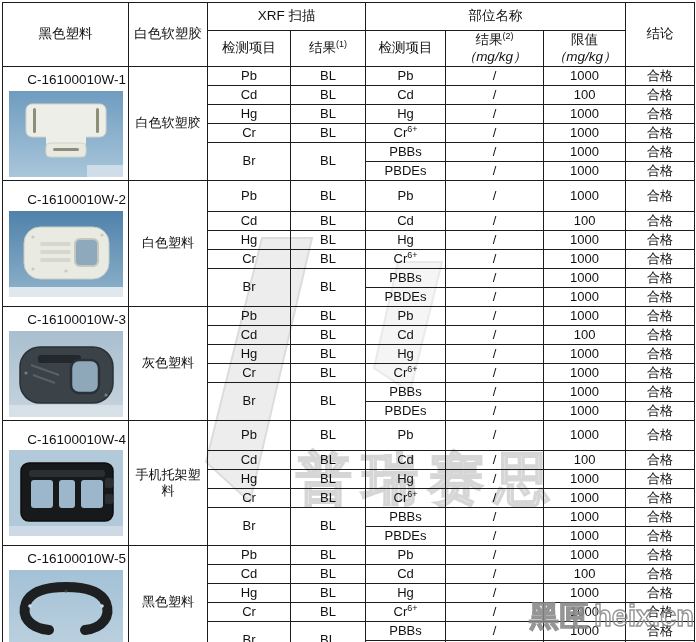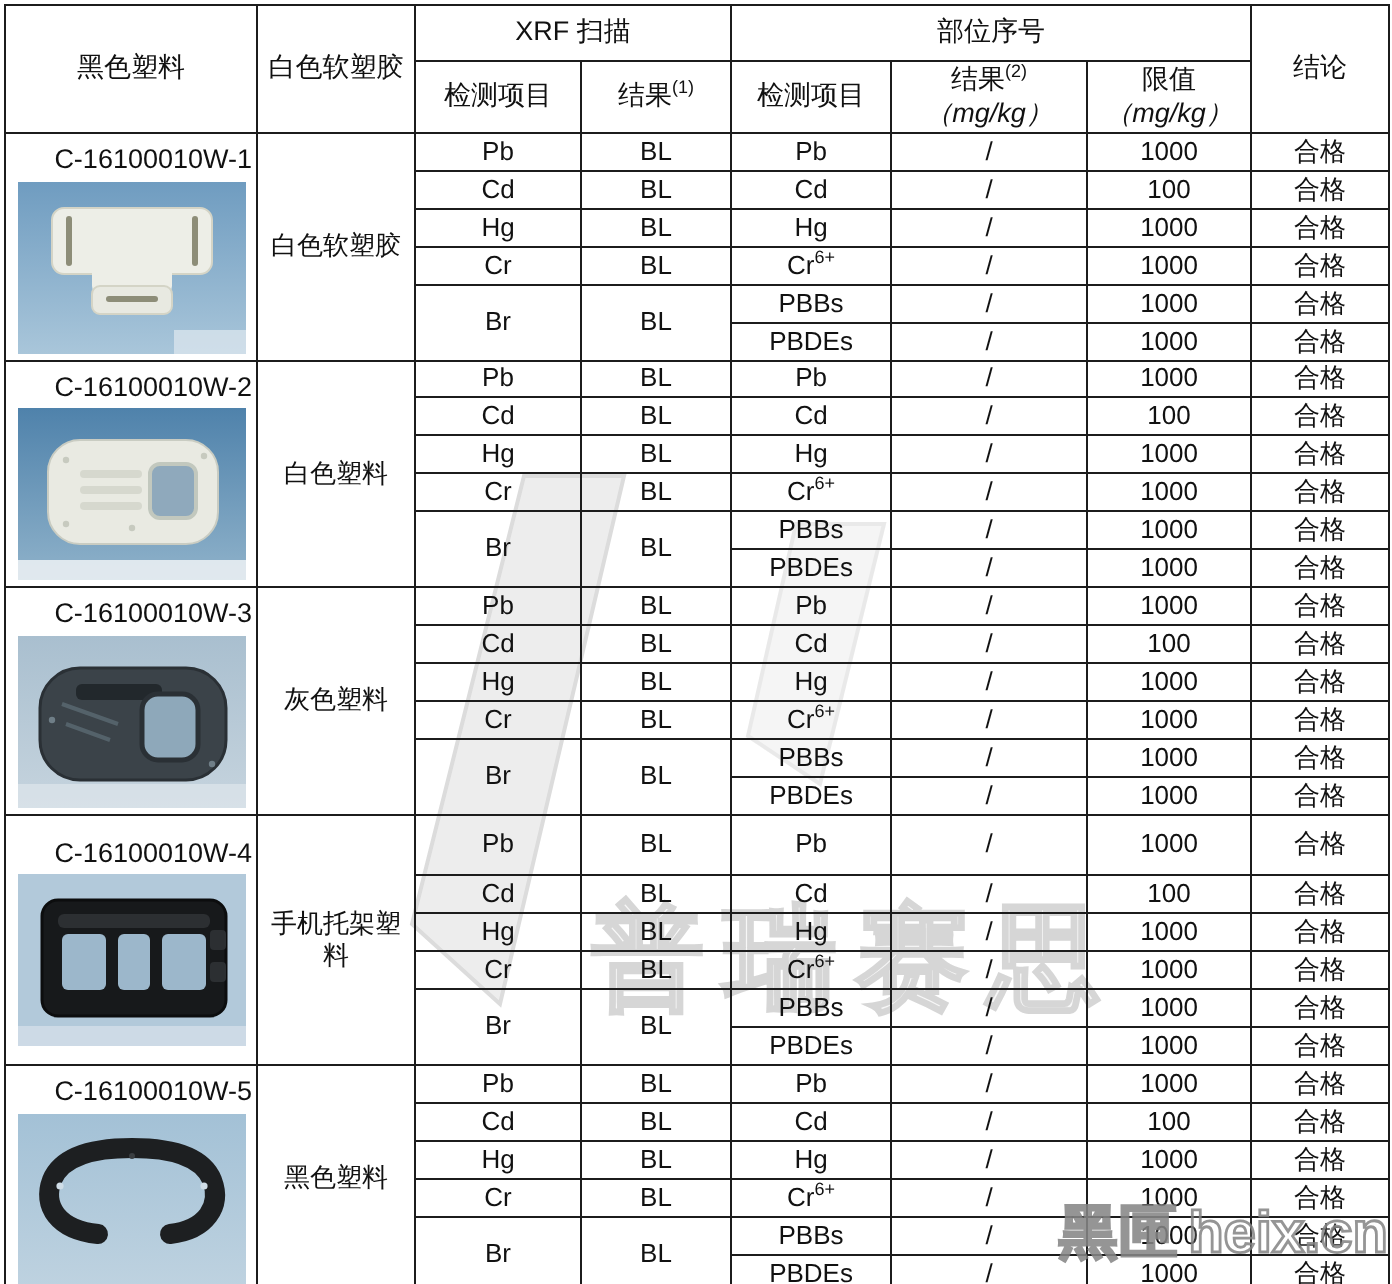--- a/index.html
+++ b/index.html
@@ -57,21 +57,21 @@
       <col style="width:80px">
         <col style="width:98px">
         <col style="width:82px">
         <col style="width:69px">
     </colgroup>
     <thead>
       <tr class="hdr1">
         <th rowspan="2">黑色塑料</th>
         <th rowspan="2">白色软塑胶</th>
         <th colspan="2">XRF 扫描</th>
-        <th colspan="3">部位序号</th>
+        <th colspan="3">部位名称</th>
         <th rowspan="2">结论</th>
       </tr>
       <tr class="hdr2">
         <th>检测项目</th>
         <th><span>结果</span><sup>(1)</sup></th>
         <th>检测项目</th>
         <th><span>结果</span><sup>(2)</sup><span class="unit-line">（mg/kg）</span></th>
         <th><span>限值</span><span class="unit-line">（mg/kg）</span></th>
       </tr>
     </thead>
@@ -135,21 +135,21 @@
           <td>/</td>
           <td>1000</td>
           <td>合格</td>
         </tr>
         <tr style="height: 19px;">
           <td>PBDEs</td>
           <td>/</td>
           <td>1000</td>
           <td>合格</td>
         </tr>
-        <tr style="height: 18px;">
+        <tr style="height: 31px;">
           <td rowspan="6" class="id-cell">
             <div class="id-text">C-16100010W-2</div>
             <svg class="photo" width="114" height="86" viewBox="0 0 114 86">
               <defs>
                 <linearGradient id="bgB" x1="0" y1="0" x2="0" y2="1">
                   <stop offset="0" stop-color="#4f82ab"></stop>
                   <stop offset="1" stop-color="#8fb2ca"></stop>
                 </linearGradient>
               </defs>
               <rect width="114" height="86" fill="url(#bgB)"></rect>

